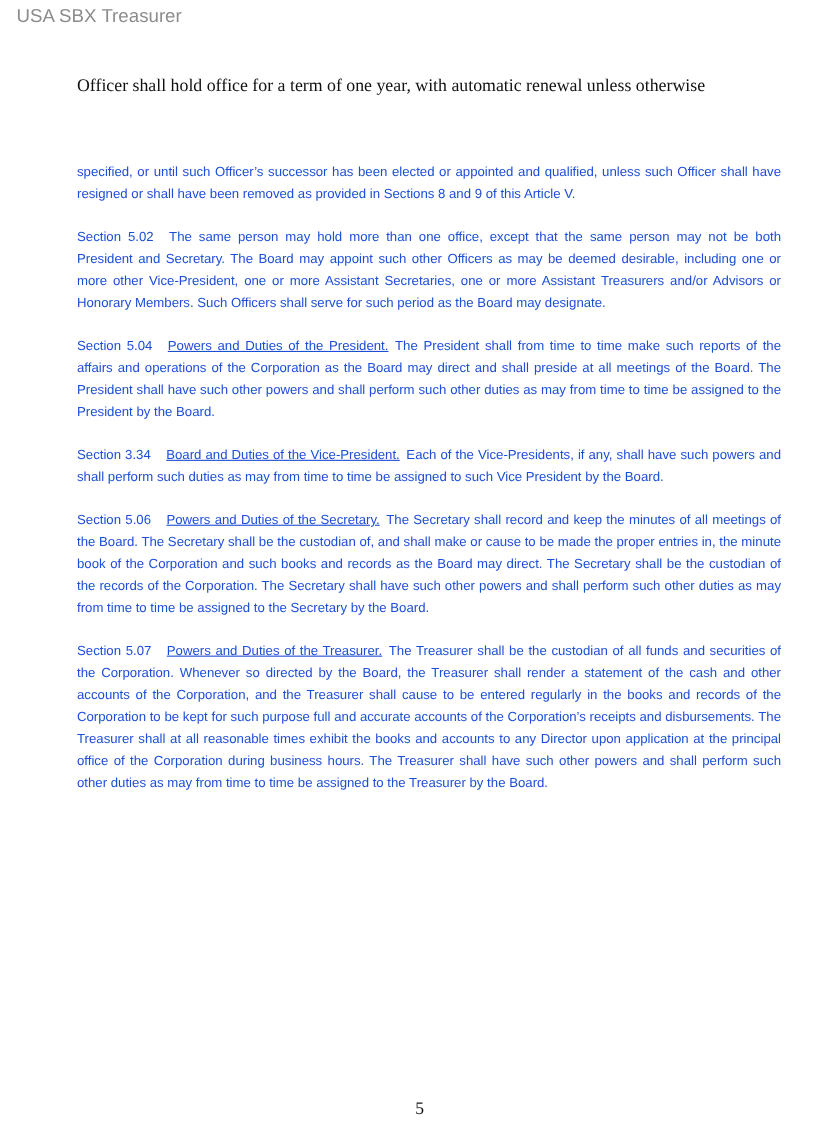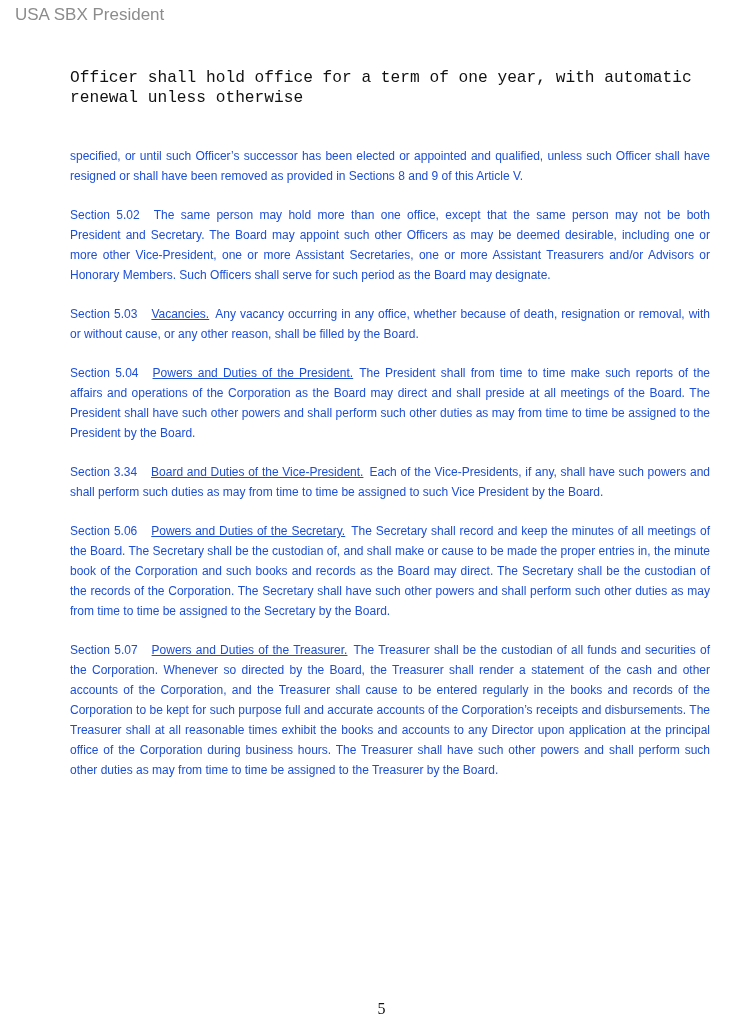--- a/index.html
+++ b/index.html
@@ -6,44 +6,41 @@
     body { width: 753px; height: 1024px; position: relative; overflow: hidden; }
     .header {
       position: absolute; left: 15px; top: 5px;
       font-family: "Liberation Sans", sans-serif; font-size: 17px; color: #8c8c8c;
     }
     .page {
       position: absolute; left: 70px; width: 640px;
       font-family: Liberation Sans, sans-serif; font-size: 12px; line-height: 20px; color: #1d4ed8;
     }
     .first-line { position: absolute; left: 70px; top: 68px;
-      font-family: Liberation Mono, monospace; font-size: 16.2px; line-height: 20px; color: #111; }
+      font-family: Liberation Serif, serif; font-size: 16.2px; line-height: 20px; color: #111; }
     .para { text-align: justify; margin: 0 0 19px 0; }
     .sec-num { margin-right: 14px; }
     .heading { text-decoration: underline; margin-right: 6px; }
     .pagenum { position: absolute; top: 1000px; left: 0; width: 100%; text-align: center;
       font-family: "Liberation Serif", serif; font-size: 16px; color: #111; padding-left: 10px; box-sizing: border-box; }
   </style>
 </head>
 <body>
 
-<div class="header">USA SBX President</div>
+<div class="header">USA SBX Treasurer</div>
 
 <div class="first-line">Officer shall hold office for a term of one year, with automatic renewal unless otherwise</div>
 
 <div class="page" style="top:146px;">
   <p class="para">specified, or until such Officer’s successor has been elected or appointed and qualified, unless such Officer shall have resigned or shall have been removed as provided in Sections 8 and 9 of this Article V.</p>
 
   <p class="para">
     <span class="sec-num">Section 5.02</span><span>The same person may hold more than one office, except that the same person may not be both President and Secretary.  The Board may appoint such other Officers as may be deemed desirable, including one or more other Vice-President, one or more Assistant Secretaries, one or more Assistant Treasurers and/or Advisors or Honorary Members.  Such Officers shall serve for such period as the Board may designate.</span>
   </p>
 
-  <p class="para">
-    <span class="sec-num">Section 5.03</span><span class="heading">Vacancies.</span><span>Any vacancy occurring in any office, whether because of death, resignation or removal, with or without cause, or any other reason, shall be filled by the Board.</span>
-  </p>
 
   <p class="para">
     <span class="sec-num">Section 5.04</span><span class="heading">Powers and Duties of the President.</span><span>The President shall from time to time make such reports of the affairs and operations of the Corporation as the Board may direct and shall preside at all meetings of the Board.  The President shall have such other powers and shall perform such other duties as may from time to time be assigned to the President by the Board.</span>
   </p>
 
   <p class="para">
     <span class="sec-num">Section 3.34</span><span class="heading">Board and Duties of the Vice-President.</span><span>Each of the Vice-Presidents, if any, shall have such powers and shall perform such duties as may from time to time be assigned to such Vice President by the Board.</span>
   </p>
 
   <p class="para">

